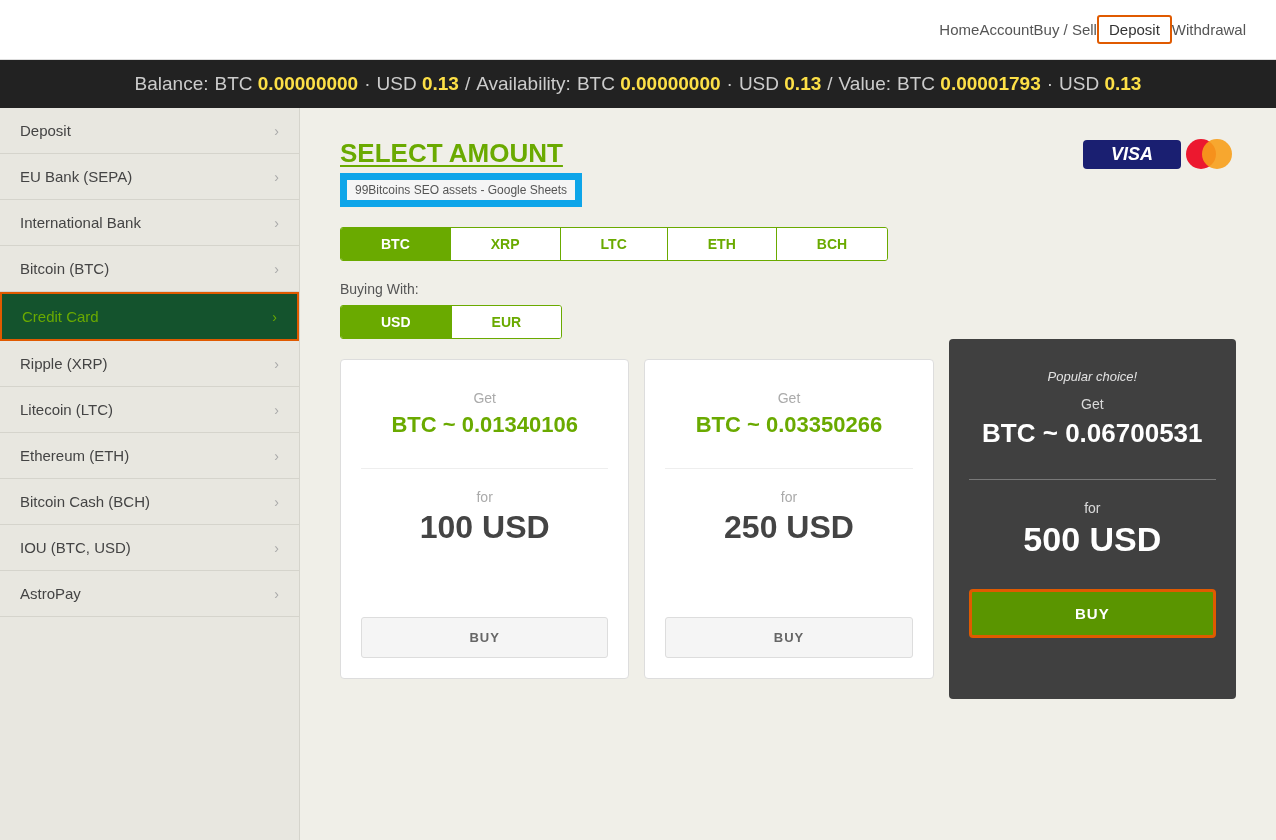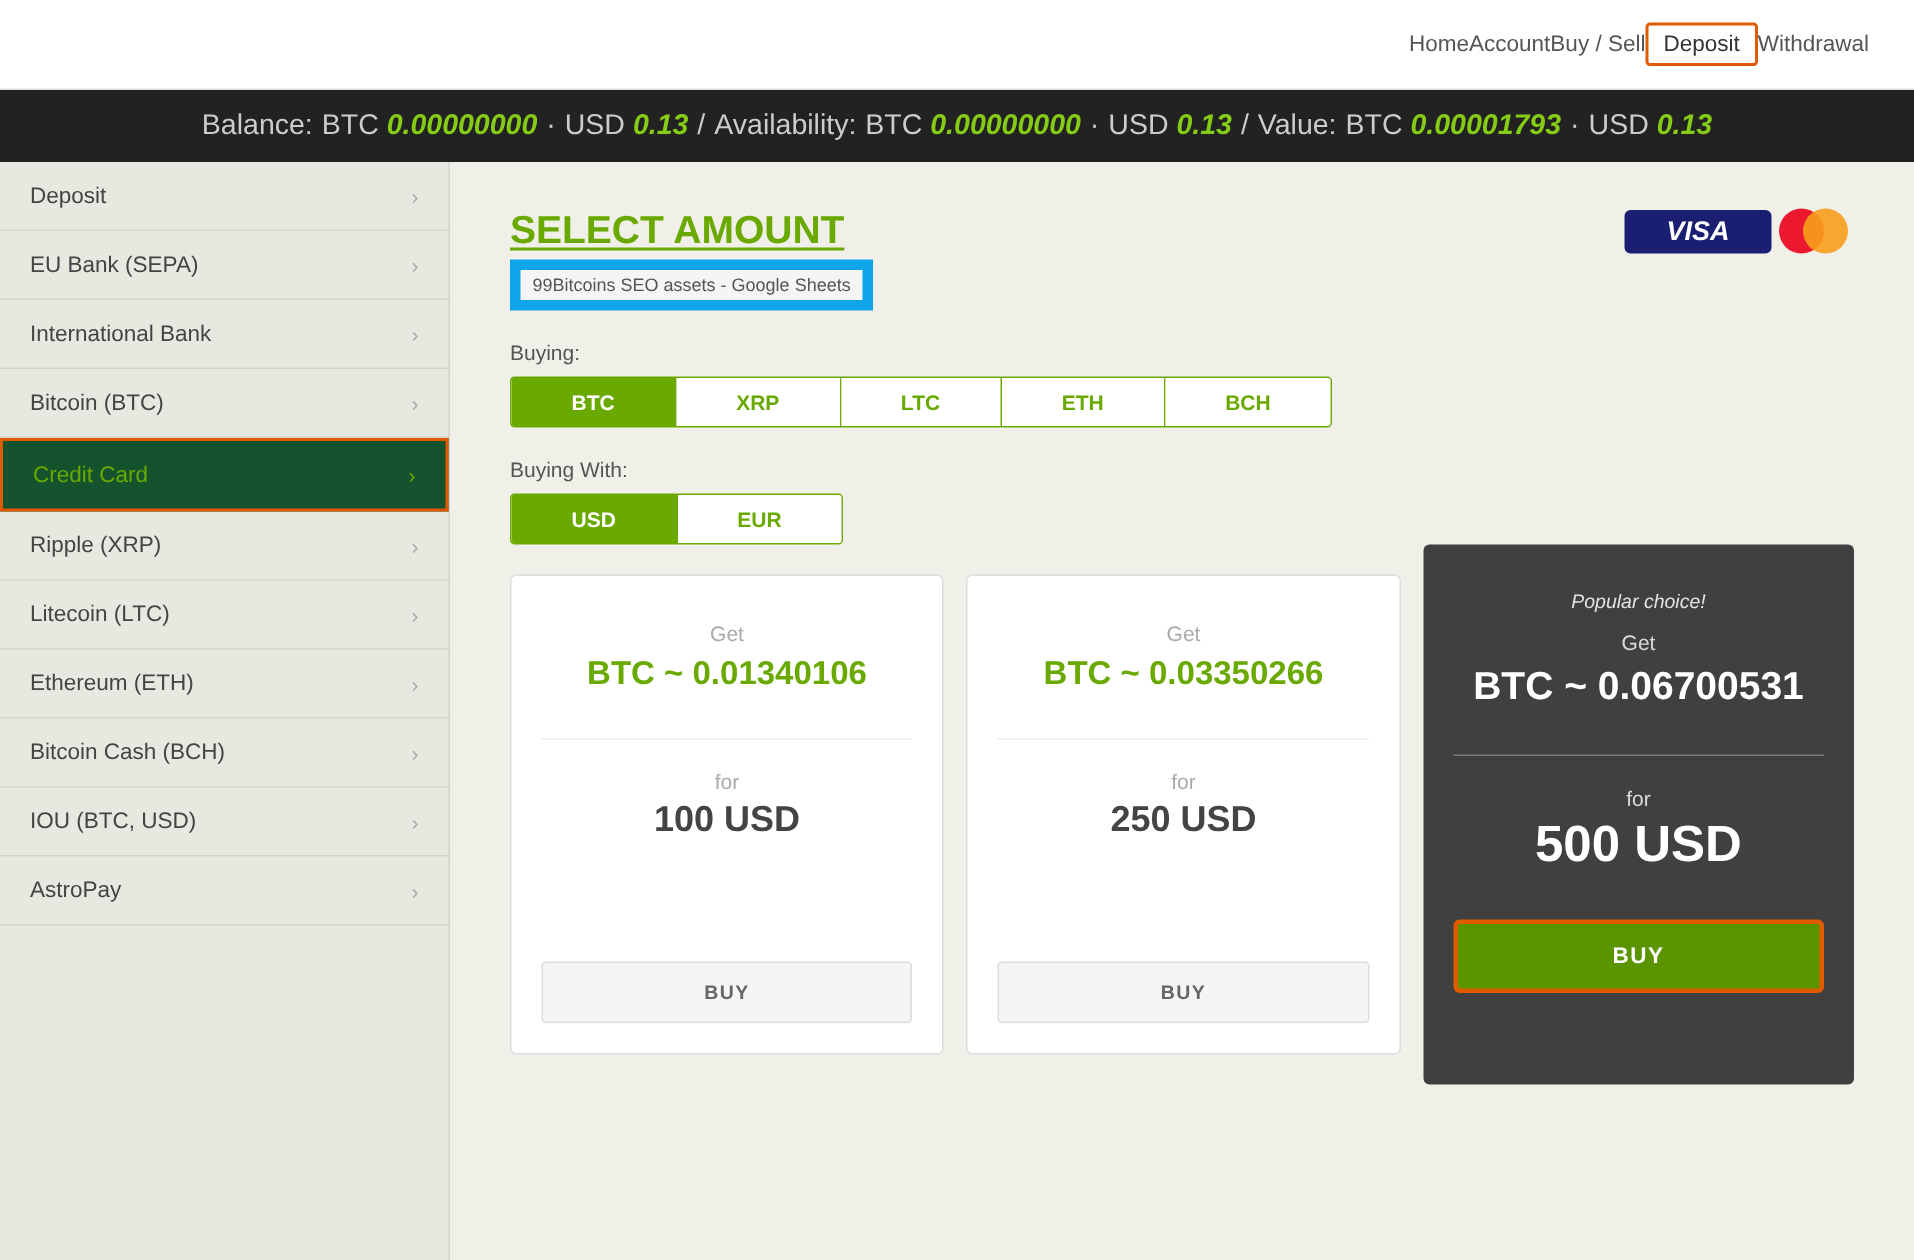--- a/index.html
+++ b/index.html
@@ -34,21 +34,21 @@
       color: #ccc;
       text-align: center;
       padding: 12px;
       font-size: 19px;
       height: 48px;
       display: flex;
       align-items: center;
       justify-content: center;
       gap: 6px;
     }
-    .balance-bar strong { color: #84cc16; font-style: italic; }
+    .balance-bar strong { color: #fde047; }
 
     
     .main-layout {
       display: flex;
       min-height: calc(840px - 108px);
     }
 
     
     .sidebar {
       width: 300px;
@@ -252,21 +252,21 @@
 
     .for-label {
       font-size: 14px;
       color: #aaa;
       margin-top: 10px;
       margin-bottom: 4px;
     }
     .price-card.popular .for-label { color: rgba(255,255,255,0.8); }
 
     .usd-amount {
-      font-size: 24px;
+      font-size: 32px;
       font-weight: bold;
       color: #444;
       margin-bottom: 20px;
     }
     .price-card.popular .usd-amount {
       color: #fff;
       font-size: 34px;
     }
 
     .buy-btn {
@@ -379,21 +379,20 @@
       </div>
       <div class="payment-logos">
         <span class="visa-logo">VISA</span>
         <div class="mc-logo">
           <div class="mc-circle1"></div>
           <div class="mc-circle2"></div>
         </div>
       </div>
     </div>
 
-    <div class="buying-label">Buying:</div>
     <div class="tab-group">
       <button class="tab-btn active">BTC</button>
       <button class="tab-btn">XRP</button>
       <button class="tab-btn">LTC</button>
       <button class="tab-btn">ETH</button>
       <button class="tab-btn">BCH</button>
     </div>
 
     <div class="buying-with-label">Buying With:</div>
     <div class="tab-group">

